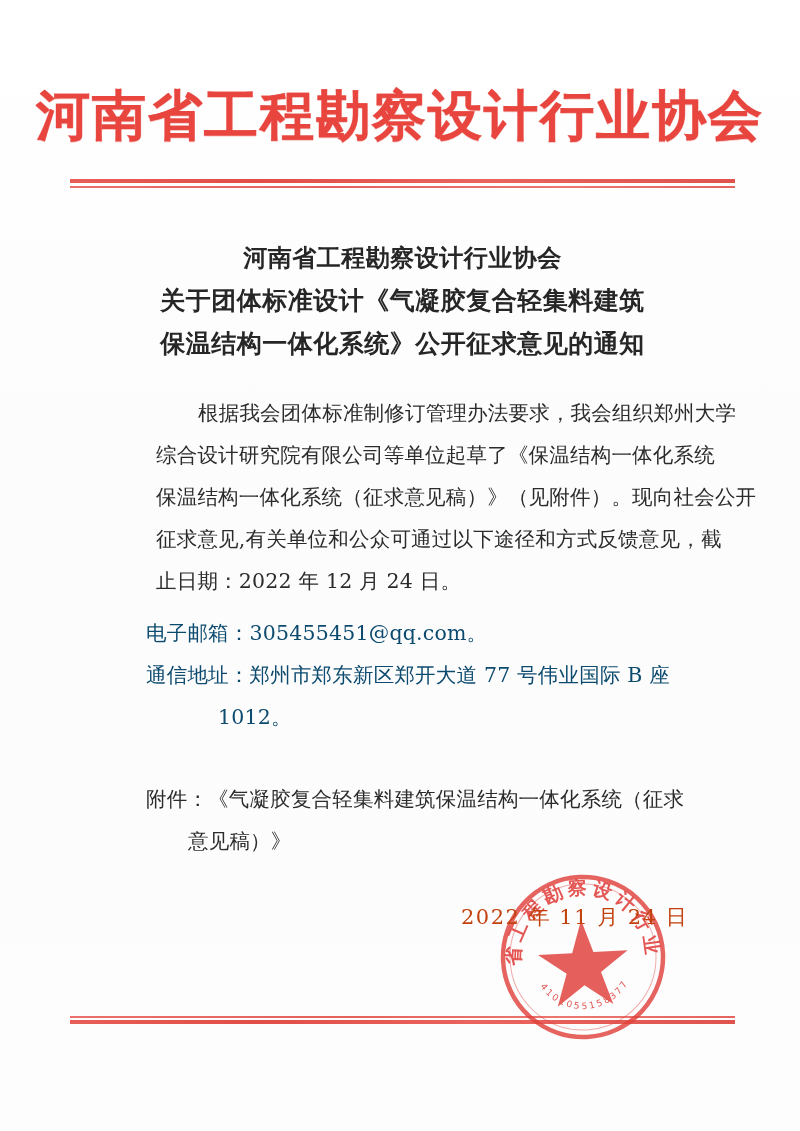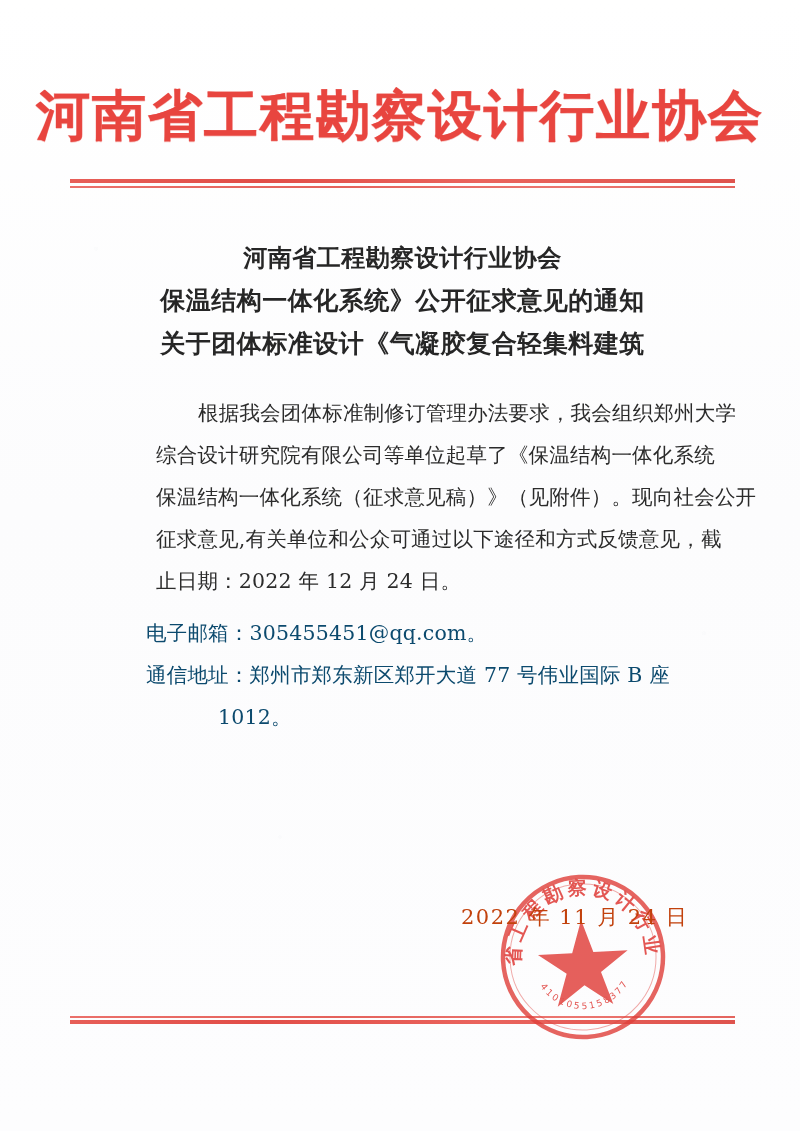--- a/index.html
+++ b/index.html
@@ -181,38 +181,42 @@
   </div>
 
   <div class="rule-group-top">
     <div class="rule-thick"></div>
     <div class="rule-gap-sm"></div>
     <div class="rule-thin"></div>
   </div>
 
   <div class="doc-title">
     <span class="title-line first">河南省工程勘察设计行业协会</span>
+    <span class="title-line">关于团体标准设计《气凝胶复合轻集料建筑</span>
     <span class="title-line">保温结构一体化系统》公开征求意见的通知</span>
-    <span class="title-line">关于团体标准设计《气凝胶复合轻集料建筑</span>
   </div>
 
   <div class="body-block">
     <span class="body-line indent">根据我会团体标准制修订管理办法要求，我会组织郑州大学</span>
     <span class="body-line">综合设计研究院有限公司等单位起草了《保温结构一体化系统</span>
     <span class="body-line">保温结构一体化系统（征求意见稿）》（见附件）。现向社会公开</span>
     <span class="body-line">征求意见,有关单位和公众可通过以下途径和方式反馈意见，截</span>
     <span class="body-line">止日期：2022 年 12 月 24 日。</span>
   </div>
 
   <div class="contact-block">
     <span class="contact-line">电子邮箱：305455451@qq.com。</span>
     <span class="contact-line">通信地址：郑州市郑东新区郑开大道 77 号伟业国际 B 座</span>
     <span class="contact-line hang">1012。</span>
   </div>
 
+  <div class="attachment-block">
+    <span class="attachment-line">附件：《气凝胶复合轻集料建筑保温结构一体化系统（征求</span>
+    <span class="attachment-line hang">意见稿）》</span>
+  </div>
 
   <div class="seal">
     <svg viewBox="0 0 170 170" xmlns="http://www.w3.org/2000/svg">
       <defs>
         <path id="sealArcTop" d="M 85,85 m -63,0 a 63,63 0 1 1 126,0" fill="none"></path>
         <path id="sealArcBottom" d="M 85,85 m -52,0 a 52,52 0 1 0 104,0" fill="none"></path>
       </defs>
       <circle cx="85" cy="85" r="80" fill="none" stroke="#e0403c" stroke-width="4.5" opacity="0.92"></circle>
       <circle cx="85" cy="85" r="73" fill="none" stroke="#e0403c" stroke-width="1" opacity="0.5"></circle>
       <text font-family="DejaVu Serif, Liberation Serif, serif" font-size="19" font-weight="700" fill="#e0403c" letter-spacing="4.2">

